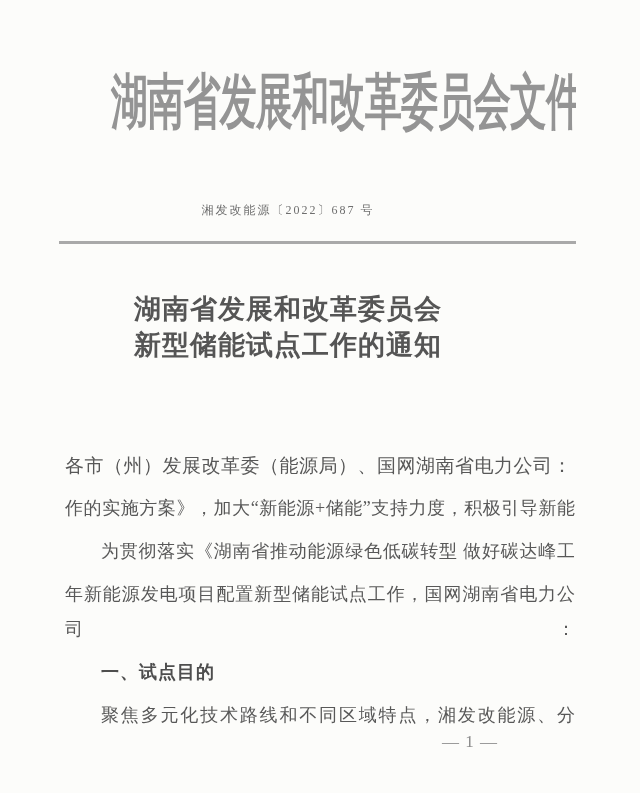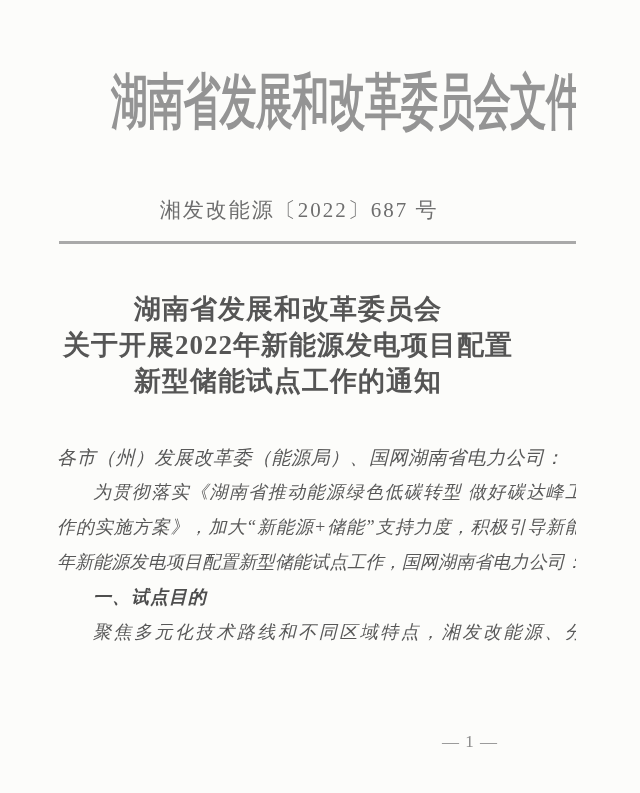--- a/index.html
+++ b/index.html
@@ -27,44 +27,44 @@
   }
   .letterhead {
     position: absolute; top: 62px; left: 0; width: 100%;
     height: 80px; line-height: 80px;
     margin: 0; text-align: center; white-space: nowrap;
     font-size: 60px; font-weight: bold; letter-spacing: -1px;
     color: var(--letterhead-text, #949494);
     transform: scaleX(0.615); transform-origin: 50% 50%;
   }
   .doc-number {
-    position: absolute; top: 196px; left: 11px; width: 100%;
+    position: absolute; top: 196px; left: 0; width: 100%;
     text-align: center; line-height: 28px;
-    font-size: 21px; letter-spacing: 2px;
+    font-size: 12px; letter-spacing: 2px;
     color: var(--doc-number-text, #6e6e6e);
   }
   .rule {
     position: absolute; top: 241px; left: 59px;
     width: 522px; height: 3px; border: none; margin: 0;
     background: var(--divider, #a9a9a9);
   }
   .doc-title {
     position: absolute; top: 291px; left: 0; width: 100%;
     margin: 0; text-align: center;
     font-size: 27px; line-height: 36px; font-weight: bold;
     letter-spacing: 1px;
     color: var(--title-text, #555555);
   }
   .doc-title span { display: block; }
   .body-block {
     position: absolute; top: 440px; left: 57px; width: 526px;
     font-size: 18px;
     color: var(--body-text, #585858);
   }
-  .body-block p { margin: 0; line-height: 35px; font-style: italic; }
+  .body-block p { margin: 8px; line-height: 35px; }
   .salutation { font-size: 19px; white-space: nowrap; letter-spacing: 0.5px; }
   .jline { text-align: justify; text-align-last: justify; -moz-text-align-last: justify; }
   .indent { text-indent: 2em; }
   .section-heading {
     font-family: "Liberation Sans", "DejaVu Sans", sans-serif;
     font-weight: bold; font-size: 18px; letter-spacing: 1px;
     color: var(--heading-text, #4e4e4e);
   }
   .page-number {
     position: absolute; top: 731px; right: 78px;
@@ -79,27 +79,26 @@
   <div class="speckles"></div>
 
   <h1 class="letterhead">湖南省发展和改革委员会文件</h1>
 
   <div class="doc-number">湘发改能源〔2022〕687 号</div>
 
   <hr class="rule">
 
   <h2 class="doc-title">
     <span>湖南省发展和改革委员会</span>
-    <span>关于开展2022年新能源发电项目配置</span>
     <span>新型储能试点工作的通知</span>
   </h2>
 
   <div class="body-block">
     <p class="salutation">各市（州）发展改革委（能源局）、国网湖南省电力公司：</p>
+    <p class="jline">作的实施方案》，加大“新能源+储能”支持力度，积极引导新能</p>
     <p class="jline indent">为贯彻落实《湖南省推动能源绿色低碳转型 做好碳达峰工</p>
-    <p class="jline">作的实施方案》，加大“新能源+储能”支持力度，积极引导新能</p>
     <p class="jline">年新能源发电项目配置新型储能试点工作，国网湖南省电力公司：</p>
     <p class="section-heading indent">一、试点目的</p>
     <p class="jline indent">聚焦多元化技术路线和不同区域特点，湘发改能源、分</p>
   </div>
 
   <div class="page-number">— 1 —</div>
 </div>
 
 </body></html>

